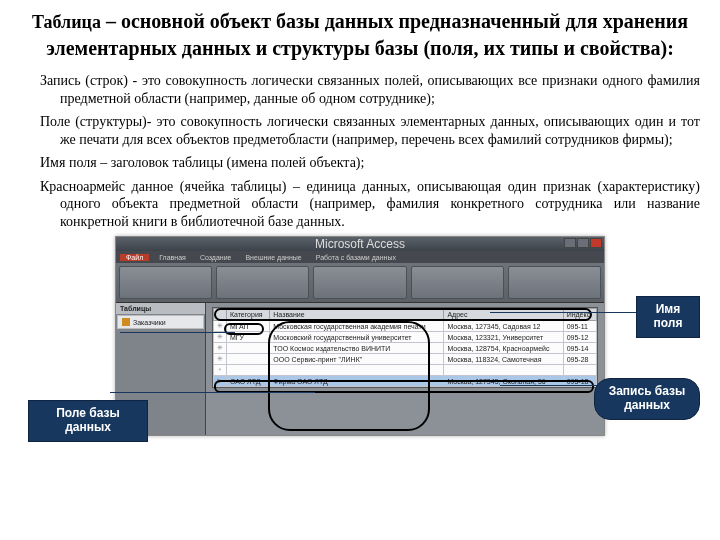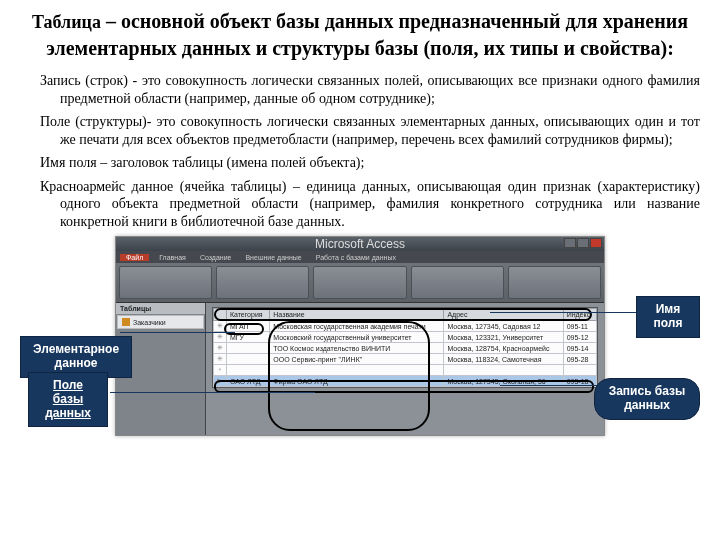--- a/index.html
+++ b/index.html
@@ -280,23 +280,20 @@
   </div>
 
   <div class="line" style="left:470px;top:76px;width:165px;"></div>
   <div class="line" style="left:100px;top:96px;width:115px;"></div>
   <div class="line" style="left:90px;top:156px;width:205px;"></div>
   <div class="line" style="left:480px;top:149px;width:120px;"></div>
 
   <div class="callout" style="right:0;top:60px;width:64px;">
     <span>Имя поля</span>
   </div>
-  <div class="callout" style="left:0;top:100px;width:112px;">
-    <span>Элементарное данное</span>
-  </div>
-  <div class="callout" style="left:8px;top:136px;width:80px;text-decoration:underline;">
+  <div class="callout" style="left:8px;top:164px;width:120px;">
     <span>Поле базы данных</span>
   </div>
   <div class="callout" style="right:0;top:142px;width:106px;border-radius:16px;">
     <span>Запись базы данных</span>
   </div>
 
 </div>
 
 </body></html>

